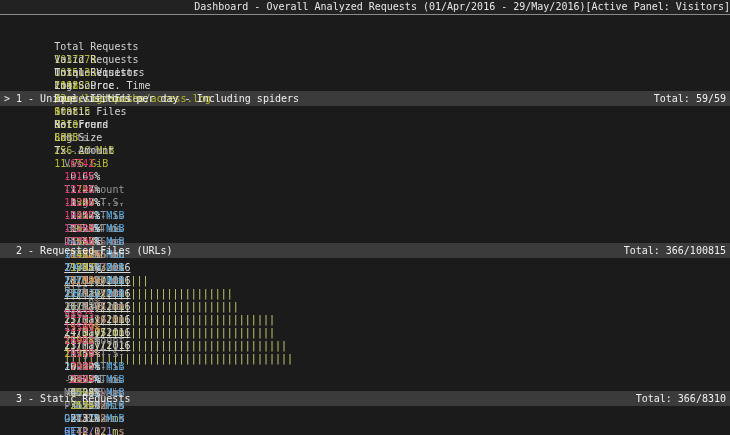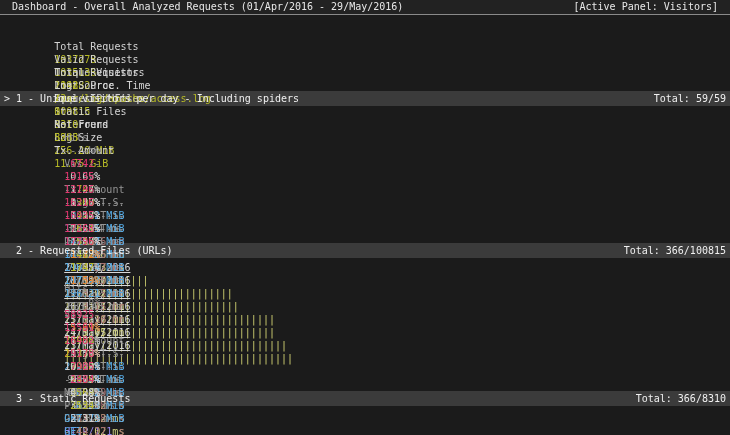--- a/index.html
+++ b/index.html
@@ -6,21 +6,21 @@
   .screen{
     position:relative;width:730px;height:435px;overflow:hidden;
     background:#1b1b1b;color:#d4d4d4;
     font-family:"DejaVu Sans Mono", monospace;
     font-size:10px;line-height:13px;
   }
   
   .titlebar{
     height:14px;line-height:14px;background:#222222;
     border-bottom:1px solid #8a8a8a;color:#e8e8e8;
-    display:flex;justify-content:space-between;padding:0 12px;white-space:pre;
+    display:flex;justify-content:flex-end;padding:0 0;white-space:pre;
   }
   
   .summary{margin-top:12px;}
   .sum-row{height:13px;padding-left:1ch;white-space:pre;}
   .sum-row .sc{display:inline-block;white-space:pre;margin-right:1ch;vertical-align:top;}
   .sum-row .sc:nth-child(1){min-width:15ch;}
   .sum-row .sc:nth-child(2){min-width:8ch;}
   .sum-row .sc:nth-child(3){min-width:16ch;}
   .sum-row .sc:nth-child(4){min-width:6ch;}
   .sum-row .sc:nth-child(5){min-width:15ch;}

